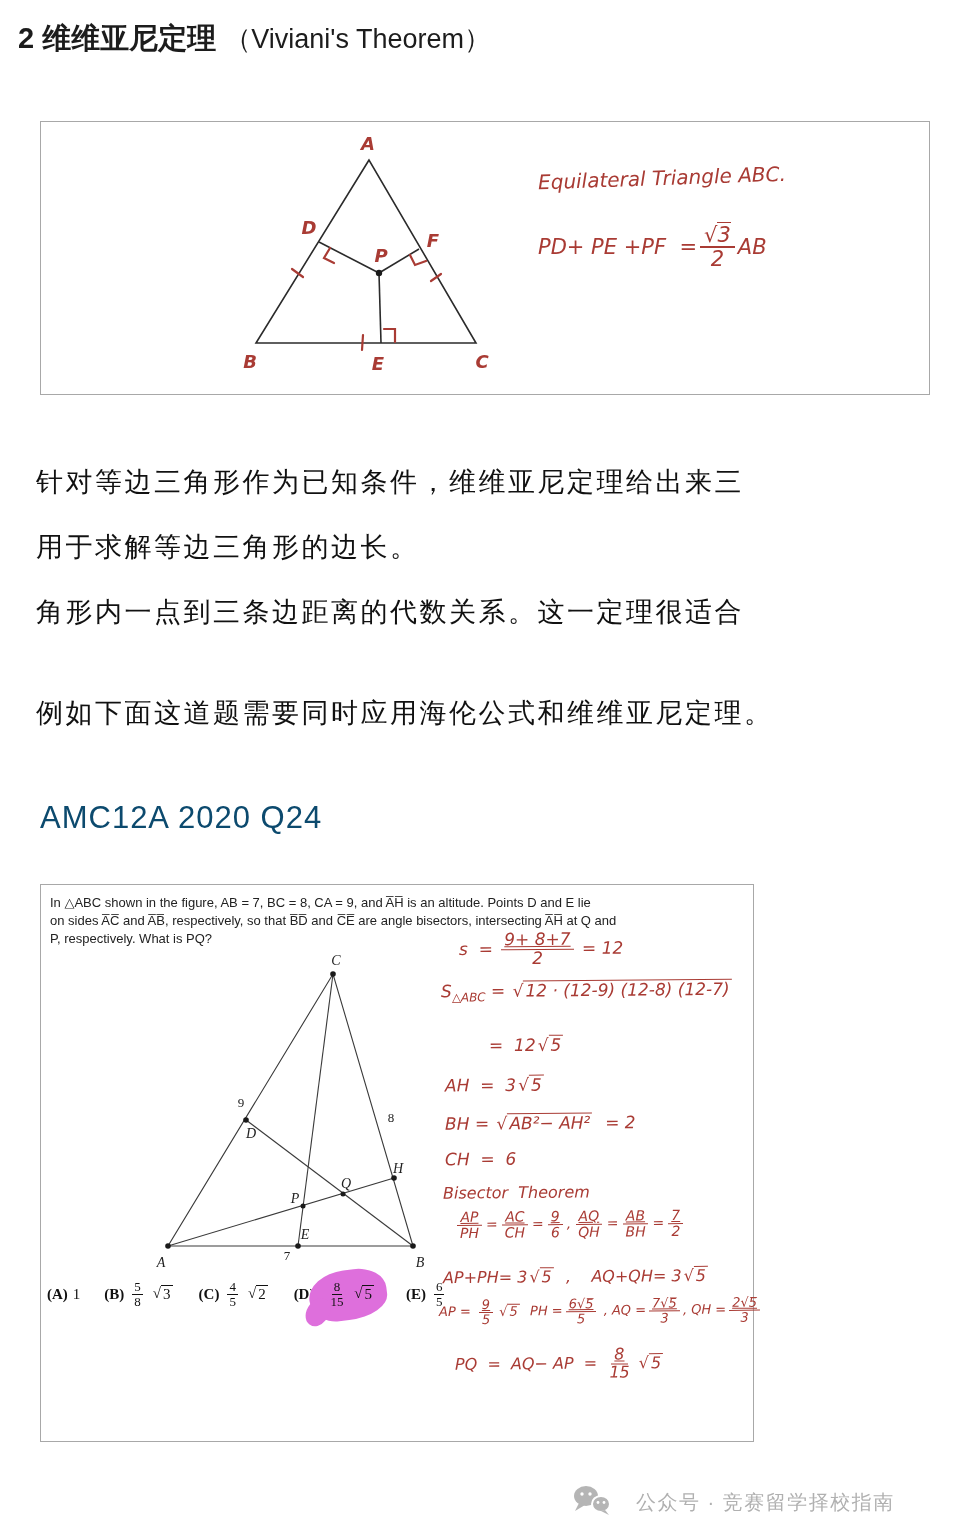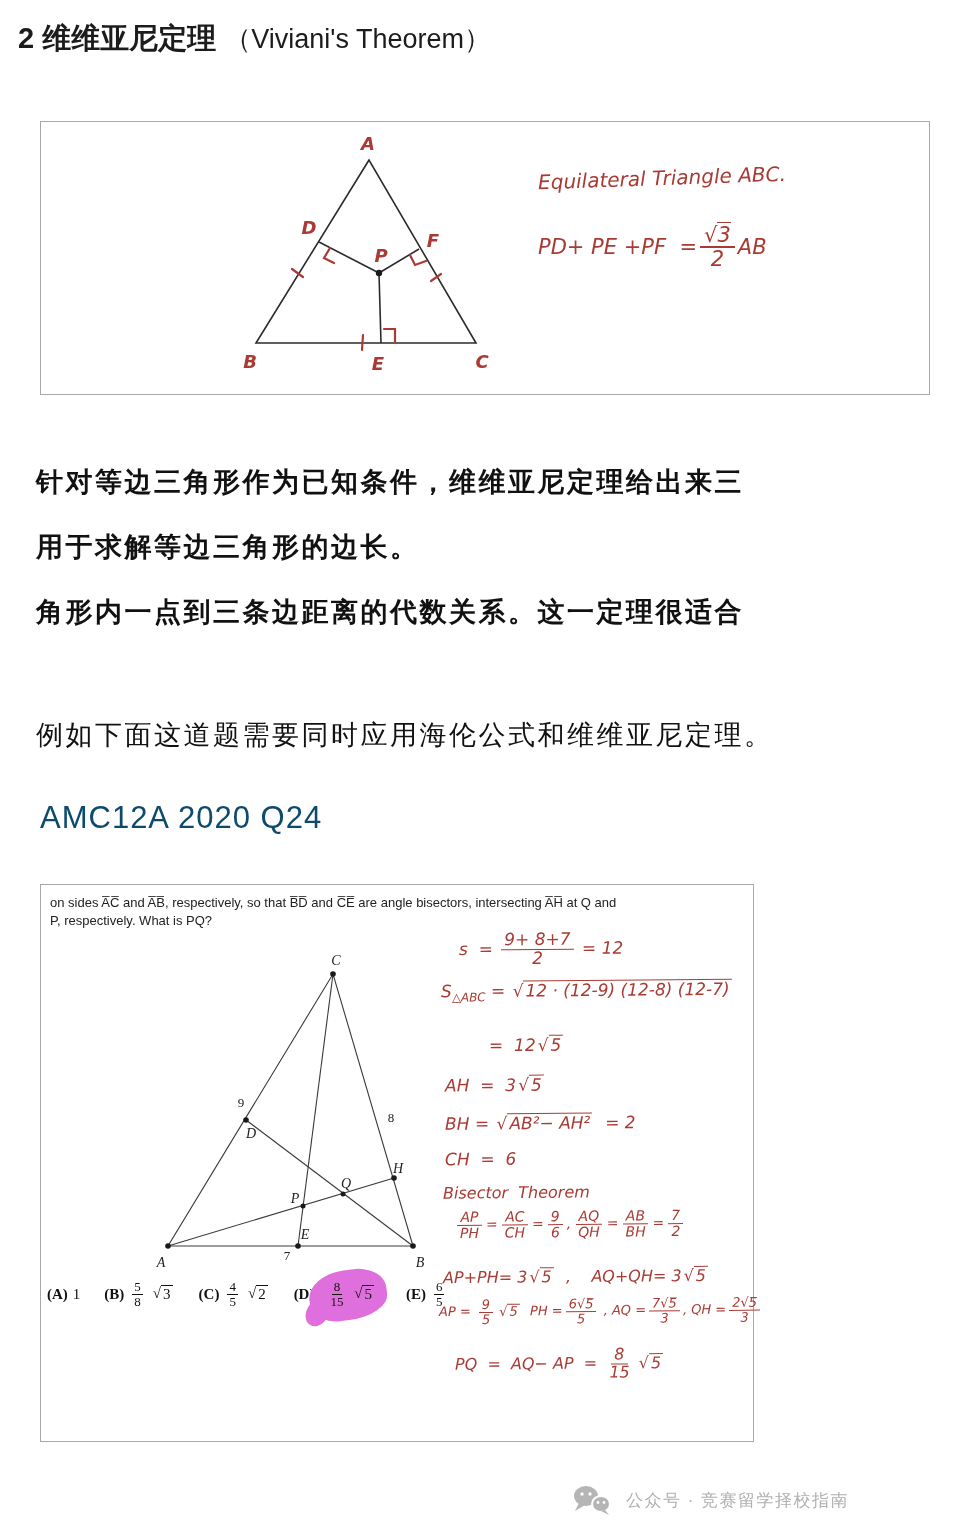--- a/index.html
+++ b/index.html
@@ -27,49 +27,49 @@
   .mn{padding:0 4px;border-bottom:2px solid currentColor;line-height:1.05;}
   .md{line-height:1.05;padding:0 4px;}
   .mrad{display:inline-flex;align-items:flex-start;margin:0 2px;}
   .rbar{border-top:2px solid currentColor;line-height:1.15;padding:0 2px;}
   .ovl{border-top:1.5px solid currentColor;}
   .msb{font-size:0.7em;}
   .mtx{white-space:pre;}
 
   
   .para{position:absolute;left:36px;font-size:27px;letter-spacing:2.5px;color:#111;}
-  .p1{top:462px;font-weight:bold;}
+  .p1{top:462px;}
   .p1 .pline{height:65px;line-height:40px;}
-  .p2{top:718px;line-height:34px;}
+  .p2{top:696px;line-height:34px;}
   .amc{position:absolute;left:40px;top:800px;font-size:31px;color:#0c4a6e;letter-spacing:1px;}
 
   
   .prob{position:absolute;left:9px;top:9px;width:694px;font-size:13px;line-height:18px;color:#222;}
   .diagram{position:absolute;left:0;top:0;}
   .answers{position:absolute;left:6px;top:392px;display:flex;align-items:center;gap:24px;
            font-family:"Liberation Serif",serif;font-size:15px;color:#111;}
   .ans{display:inline-flex;align-items:center;gap:5px;}
   .ans .lab{font-weight:700;}
   .ans .mfr{font-size:13px;margin:0 1px;}
   .ans .mn{border-bottom-width:1px;padding:0 2px;}
   .ans .rbar{border-top-width:1px;}
   .hl{position:relative;padding:3px 6px;z-index:0;}
   .hl::before{content:"";position:absolute;inset:-7px -6px -9px -10px;background:#de6fdc;
               border-radius:55% 45% 60% 40% / 60% 50% 50% 55%;transform:rotate(-7deg);z-index:-1;}
   .hl::after{content:"";position:absolute;width:22px;height:30px;left:-12px;bottom:-16px;background:#de6fdc;
              border-radius:50% 50% 45% 55%;transform:rotate(38deg);z-index:-1;}
 
   .solution{position:absolute;inset:0;}
   .sol-line{position:absolute;font-size:16px;white-space:nowrap;transform:rotate(-0.5deg);}
-  .sol-line .mn{border-bottom-width:1.5px;padding:0 3px;}
+  .sol-line .mn{border-bottom-width:1.5px;padding:0 3px;text-decoration:underline;}
   .sol-line .rbar{border-top-width:1.5px;}
 
   
-  .footer{position:absolute;left:572px;top:1484px;display:flex;align-items:center;gap:14px;
-          color:#b0b0b0;font-size:17px;letter-spacing:1.5px;}
+  .footer{position:absolute;left:572px;top:1484px;display:flex;align-items:flex-end;gap:24px;
+          color:#b0b0b0;font-size:20px;letter-spacing:1.5px;}
 
   svg text{user-select:none;}
 </style>
 </head>
 <body>
 
 <div class="page">
 
   <div class="title">
     <span class="t-num">2</span>
@@ -122,20 +122,21 @@
     <div class="pline">针对等边三角形作为已知条件，维维亚尼定理给出来三</div>
     <div class="pline">用于求解等边三角形的边长。</div>
     <div class="pline">角形内一点到三条边距离的代数关系。这一定理很适合</div>
   </div>
   <div class="para p2">例如下面这道题需要同时应用海伦公式和维维亚尼定理。</div>
 
   <div class="amc">AMC12A 2020 Q24</div>
 
   <div class="box box2">
     <div class="prob">
+      <div>In △ABC shown in the figure, AB = 7, BC = 8, CA = 9, and A̅H̅ is an altitude. Points D and E lie</div>
       <div>on sides A̅C̅ and A̅B̅, respectively, so that B̅D̅ and C̅E̅ are angle bisectors, intersecting A̅H̅ at Q and</div>
       <div>P, respectively. What is PQ?</div>
     </div>
 
     <svg class="diagram" width="712" height="556" viewBox="0 0 712 556">
       <g stroke="#3a3a3a" stroke-width="1.1" fill="none">
         <path d="M 127 361 L 372 361 L 292 89 Z"></path>
         <path d="M 372 361 L 205 235"></path>
         <path d="M 292 89 L 257 361"></path>
         <path d="M 127 361 L 353 293"></path>

